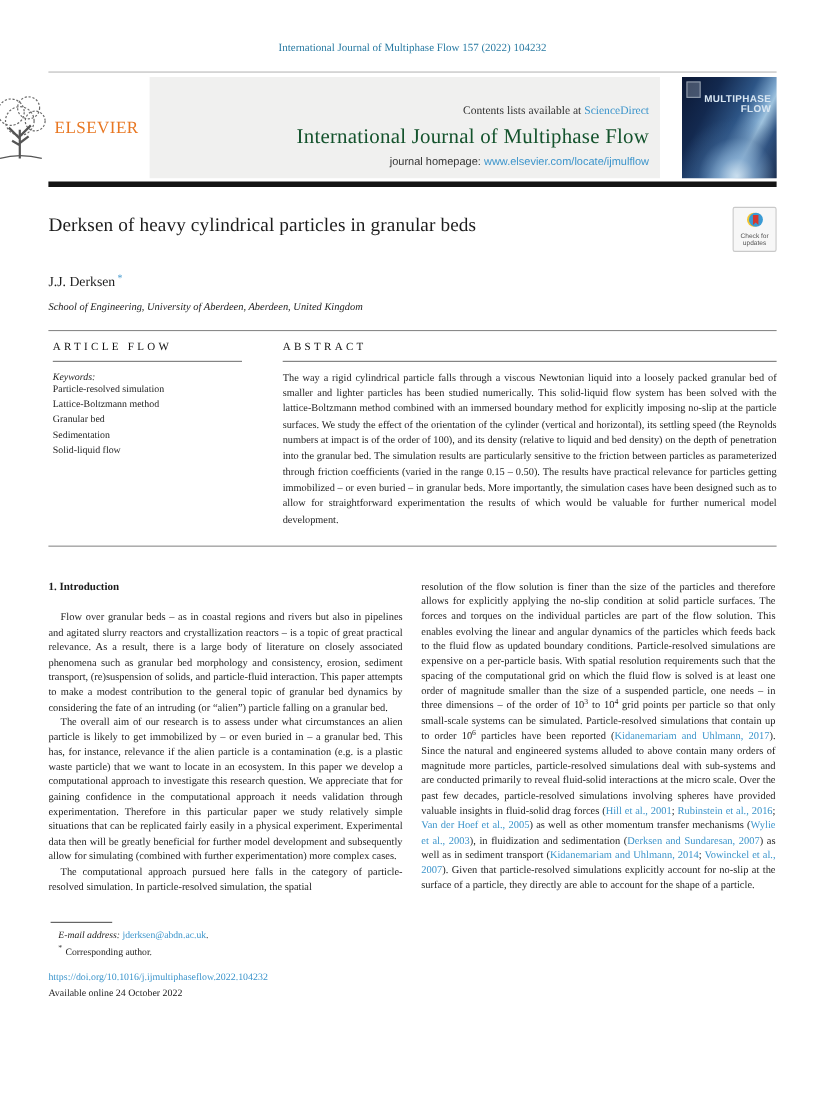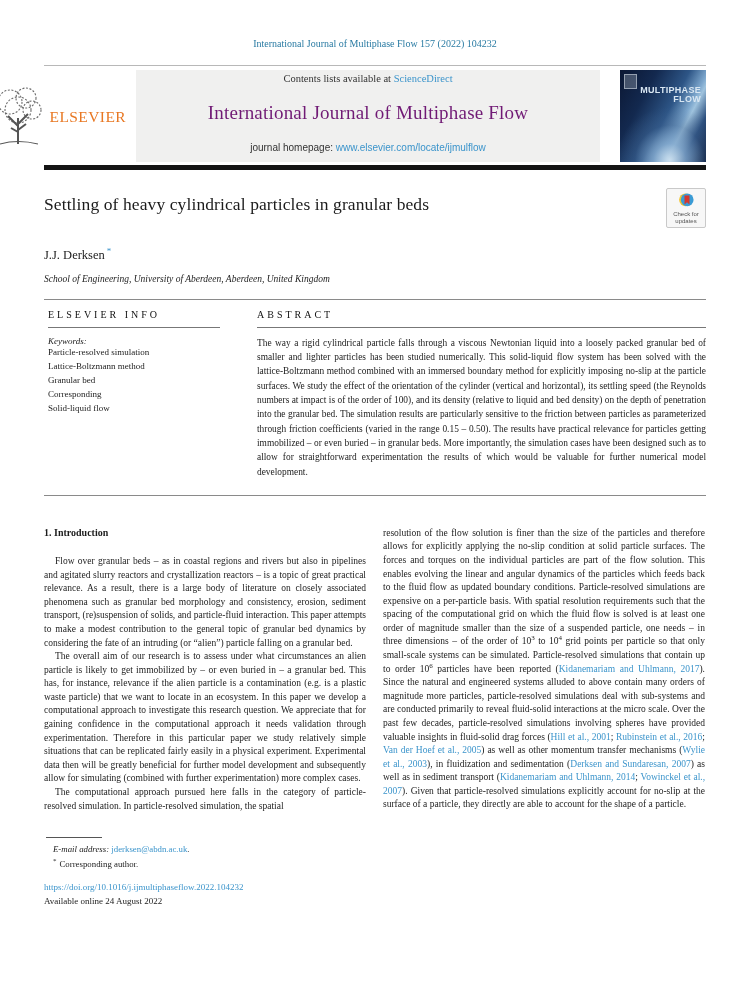--- a/index.html
+++ b/index.html
@@ -12,23 +12,23 @@
   }
   
   .running-head { text-align: center; font-size: 10px; color: #2a7ba3; margin-bottom: 16px; }
   .rule-thin { border: none; border-top: 1px solid #b8b8b8; margin: 0; }
 
   
   .header-row { display: flex; align-items: stretch; margin-top: 4px; }
   .logo-col { width: 92px; display: flex; flex-direction: row; justify-content: flex-end; align-items: center; padding-right: 10px; }
   .logo-col svg { display: block; }
   .elsevier-word { color: #e87722; font-size: 15.5px; letter-spacing: 0.4px; margin-top: 1px; font-weight: 500; }
-  .banner { flex: 1; background: #f0f0ef; padding: 3px 10px 9px; display: flex; flex-direction: column; justify-content: space-between; text-align: center; }
+  .banner { flex: 1; background: #f0f0ef; padding: 26px 10px 9px; display: flex; flex-direction: column; justify-content: space-between; text-align: right; }
   .banner .contents-line { font-size: 10.5px; color: #333; }
-  .banner .journal-title { font-size: 19px; color: #701a75; letter-spacing: 0.2px; }
+  .banner .journal-title { font-size: 19px; color: #14532d; letter-spacing: 0.2px; }
   .banner .homepage-line { font-family: "Liberation Sans", "DejaVu Sans", sans-serif; font-size: 10px; color: #333; }
   .link { color: #3b94cb; text-decoration: none; cursor: pointer; }
   .cover {
     width: 86px; height: 92px; margin-left: 20px; position: relative; overflow: hidden;
     background:
       radial-gradient(circle at 58% 98%, rgba(205,225,240,0.95) 0%, rgba(130,168,205,0.75) 16%, rgba(60,95,140,0.35) 34%, rgba(20,40,80,0) 52%),
       linear-gradient(118deg, #0b1733 0%, #13294f 28%, #2d5586 52%, #7da7cd 66%, #9fc3de 70%, #2c4f7e 82%, #0b1733 100%);
   }
   .cover .cover-title { position: absolute; top: 16px; right: 5px; text-align: right; color: #d8e6f2;
     font-family: "Liberation Sans", "DejaVu Sans", sans-serif; font-size: 9px; font-weight: bold; line-height: 1.05; letter-spacing: 0.3px; }
@@ -111,49 +111,49 @@
       <div class="cover-title">
         <div>MULTIPHASE</div>
         <div>FLOW</div>
       </div>
     </div>
   </div>
 
   <div class="black-bar"></div>
 
   <div class="title-row">
-    <h1 class="article-title">Settling of heavy cylindrical particles in granular beds</h1>
+    <h1 class="article-title">Derksen of heavy cylindrical particles in granular beds</h1>
     <div class="check-badge">
       <span>
         <svg width="17" height="17" viewBox="0 0 24 24">
           <circle cx="10.5" cy="11" r="9" fill="#f2c531"></circle>
           <circle cx="13" cy="11" r="9" fill="#3a9bd5"></circle>
           <path d="M9.2 5h7v12.6l-3.5-3-3.5 3z" fill="#d5372e"></path>
         </svg>
       </span>
       <div>Check for</div>
       <div>updates</div>
     </div>
   </div>
 
   <div class="author-line">
     <span>J.J. Derksen</span><span class="author-mark">*</span>
   </div>
   <div class="affiliation">School of Engineering, University of Aberdeen, Aberdeen, United Kingdom</div>
 
   <div class="info-abs">
     <div class="info-col">
-      <div class="sec-head">ELSEVIER INFO</div>
+      <div class="sec-head">ARTICLE FLOW</div>
       <hr class="head-rule">
       <div class="kw-label">Keywords:</div>
       <div class="keywords-list">
           <div>Particle-resolved simulation</div>
           <div>Lattice-Boltzmann method</div>
           <div>Granular bed</div>
-          <div>Corresponding</div>
+          <div>Sedimentation</div>
           <div>Solid-liquid flow</div>
         </div>
     </div>
     <div class="abs-col">
       <div class="sec-head">ABSTRACT</div>
       <hr class="head-rule">
       <div class="abs-text">The way a rigid cylindrical particle falls through a viscous Newtonian liquid into a loosely packed granular bed of smaller and lighter particles has been studied numerically. This solid-liquid flow system has been solved with the lattice-Boltzmann method combined with an immersed boundary method for explicitly imposing no-slip at the particle surfaces. We study the effect of the orientation of the cylinder (vertical and horizontal), its settling speed (the Reynolds numbers at impact is of the order of 100), and its density (relative to liquid and bed density) on the depth of penetration into the granular bed. The simulation results are particularly sensitive to the friction between particles as parameterized through friction coefficients (varied in the range 0.15 – 0.50). The results have practical relevance for particles getting immobilized – or even buried – in granular beds. More importantly, the simulation cases have been designed such as to allow for straightforward experimentation the results of which would be valuable for further numerical model development.</div>
     </div>
   </div>
 
@@ -177,16 +177,16 @@
     </div>
     <div class="fn-line">
       <span class="fn-marker">*</span><span>Corresponding author.</span>
     </div>
   </div>
 
   <div class="footer-block">
     <div class="doi-line">
       <span class="link">https://doi.org/10.1016/j.ijmultiphaseflow.2022.104232</span>
     </div>
-    <div>Available online 24 August 2022</div>
+    <div>Available online 24 October 2022</div>
   </div>
 
 </div>
 
 </body></html>

